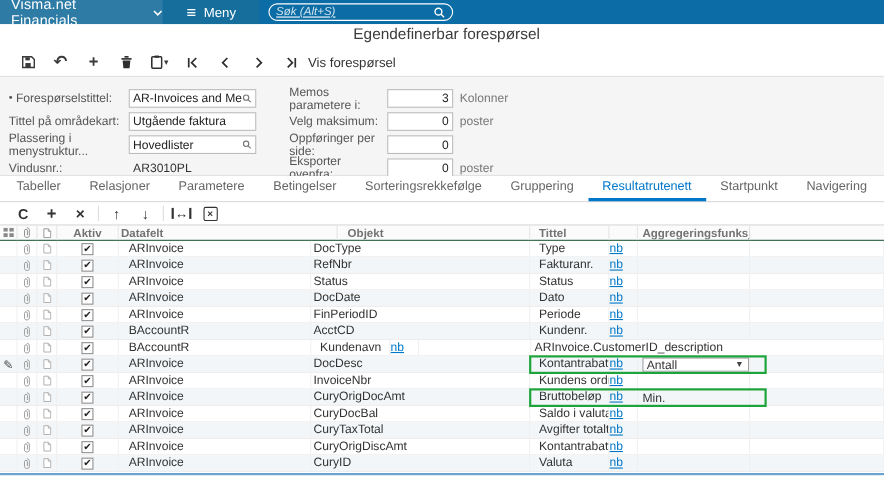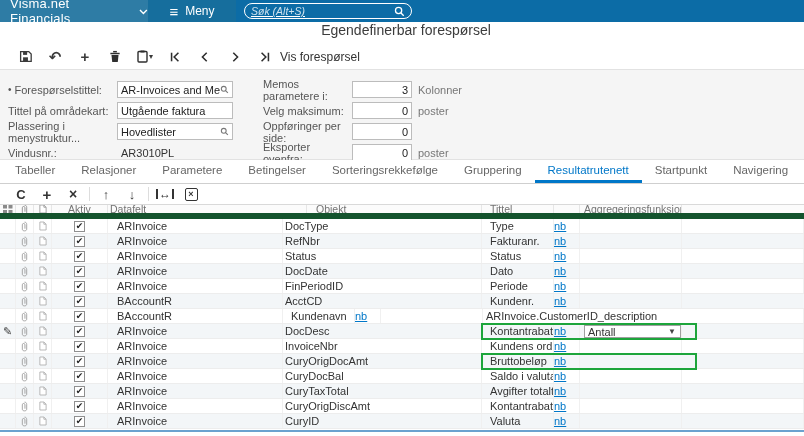--- a/index.html
+++ b/index.html
@@ -60,21 +60,21 @@
   .gtb-sep { width:1px; height:14px; background:#ddd; margin:0 3px; }
   .g-refresh { font-size:13px; font-weight:bold; }
   .g-plus { font-size:15px; font-weight:bold; }
   .g-x { font-size:14px; font-weight:bold; }
   .g-arrow { font-size:13px; font-weight:bold; }
   .g-fit { font-size:12px; font-weight:bold; border-left:2px solid #333; border-right:2px solid #333; line-height:10px; padding:0 1px; }
   .g-excel { width:13px; height:13px; border:1.5px solid #333; border-radius:2px; font-size:9px; font-weight:bold; display:flex; align-items:center; justify-content:center; }
 
   
   .grid { position:absolute; top:204px; left:0; width:804px; }
-  .ghead { display:flex; height:15px; border-top:1px solid #d9d9d9; border-bottom:6px solid #14532d; background:#fbfbfb; color:#737373; font-size:10.5px; align-items:center; }
+  .ghead { display:flex; height:15px; border-top:1px solid #d9d9d9; border-bottom:1px solid #14532d; background:#fbfbfb; color:#737373; font-size:10.5px; align-items:center;font-weight:bold; }
   .ghead .cell { border-right:1px solid #e6e6e6; height:100%; display:flex; align-items:center; }
   .grid-body { position:relative; }
   .grow { display:flex; height:15px; align-items:center; border-bottom:1px solid #ededed; background:#fff; }
   .grow:nth-child(even) { background:#f3f6f8; }
   .cell { height:100%; display:flex; align-items:center; overflow:hidden; white-space:nowrap; }
   .c-status { width:16px; justify-content:center; }
   .c-clip { width:18px; justify-content:center; }
   .c-note { width:18px; justify-content:center; }
   .c-aktiv { width:56px; justify-content:center; }
   .c-objekt { width:175px; padding-left:9px; }
@@ -589,20 +589,24 @@
     </div>
     <div class="cell c-aktiv">
             <span class="cb">✔</span>
           </div>
     <div class="cell c-objekt">ARInvoice</div>
     <div class="cell c-datafelt">CuryOrigDocAmt</div>
     <div class="cell c-tittel">Bruttobeløp</div>
     <div class="cell c-nb">
             <a class="nb">nb</a>
           </div>
+    <div class="cell c-aggr">
+      <span class="aggr-text">Min.</span>
+
+    </div>
     <div class="cell c-skjema"></div>
   </div>
         <div class="grow">
     <div class="cell c-status"></div>
     <div class="cell c-clip">
       <svg width="7" height="11" viewBox="0 0 8 12">
               <path d="M4 1 C5.6 1 6.5 2 6.5 3.5 V9 C6.5 10.3 5.5 11 4 11 C2.5 11 1.5 10.3 1.5 9 V4 C1.5 3 2.2 2.5 3 2.5 C3.8 2.5 4.5 3 4.5 4 V8.5" fill="none" stroke="#9a9a9a" stroke-width="1"></path>
             </svg>
     </div>
     <div class="cell c-note">

